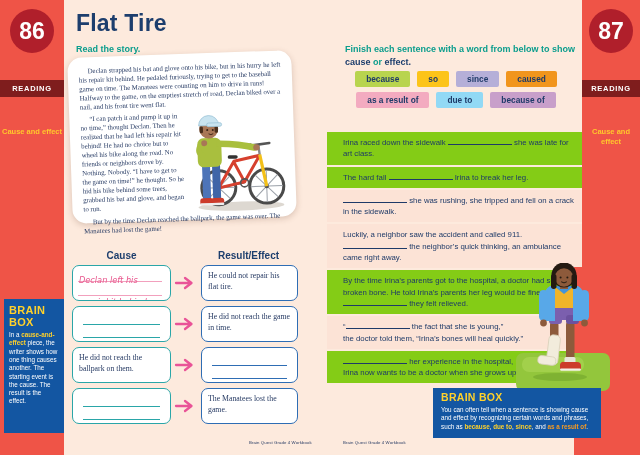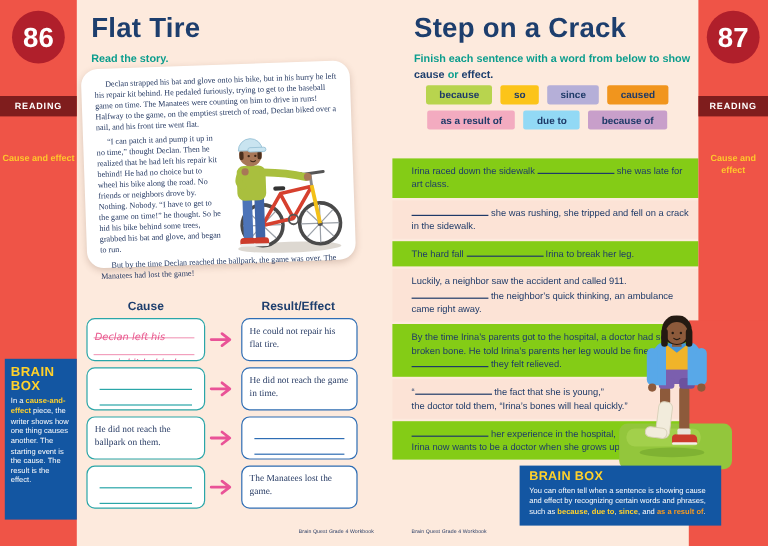--- a/index.html
+++ b/index.html
@@ -203,43 +203,42 @@
           <svg width="24" height="16" viewBox="0 0 24 16">
             <path d="M2 8 H16 M11 3 L17.5 8 L11 13" fill="none" stroke="#e95397" stroke-width="2.3" stroke-linecap="round" stroke-linejoin="round"></path>
           </svg>
         </div>
         <div class="cell effect-cell printed">The Manatees lost the game.</div>
       </div>
     </div>
 
   <div class="abs footer-text" style="left:249px;top:440px;">Brain Quest Grade 4 Workbook</div>
 
-  <div class="abs page-title" style="left:345px;top:10px;">Step on a Crack</div>
   <div class="abs teal-text" style="left:345px;top:43px;width:240px;">
     <span>Finish each sentence with a word from below to show </span><span class="navy-bold">cause</span><span> or </span><span class="navy-bold">effect.</span>
   </div>
 
   <div id="wordbank" class="abs">
       <div class="chip-row">
         <span class="chip" style="background: rgb(184, 212, 78);">because</span>
         <span class="chip" style="background: rgb(252, 196, 25);">so</span>
         <span class="chip" style="background: rgb(181, 175, 216);">since</span>
         <span class="chip" style="background: rgb(241, 149, 29);">caused</span>
       </div>
       <div class="chip-row">
         <span class="chip" style="background: rgb(243, 171, 192);">as a result of</span>
         <span class="chip" style="background: rgb(146, 217, 245);">due to</span>
         <span class="chip" style="background: rgb(200, 159, 202);">because of</span>
       </div>
     </div>
 
   <div id="sentences" class="abs">
       <div class="stripe dark"><span>Irina raced down the sidewalk </span><span class="blank"></span><span> she was late for art class.</span></div>
+      <div class="stripe dark"><span>The hard fall </span><span class="blank"></span><span> Irina to break her leg.</span></div>
       <div class="stripe light"><span class="blank"></span><span> she was rushing, she tripped and fell on a crack in the sidewalk.</span></div>
-      <div class="stripe dark"><span>The hard fall </span><span class="blank"></span><span> Irina to break her leg.</span></div>
       <div class="stripe light"><span>Luckily, a neighbor saw the accident and called 911.</span><br><span class="blank"></span><span> the neighbor’s quick thinking, an ambulance came right away.</span></div>
       <div class="stripe dark"><span>By the time Irina’s parents got to the hospital, a doctor had set the broken bone. He told Irina’s parents her leg would be fine, </span><span class="blank"></span><span> they felt relieved.</span></div>
       <div class="stripe light"><span>“</span><span class="blank"></span><span> the fact that she is young,”</span><br><span>the doctor told them, “Irina’s bones will heal quickly.”</span></div>
       <div class="stripe dark"><span class="blank"></span><span> her experience in the hospital,</span><br><span>Irina now wants to be a doctor when she grows up.</span></div>
     </div>
 
   <div id="girl-illo" class="abs">
     <svg width="102" height="130" viewBox="0 0 102 130">
       <rect x="2" y="90" width="94" height="38" rx="7" fill="#93c63c"></rect>
       <rect x="8" y="94" width="62" height="15" rx="7" fill="#a5d14e" opacity="0.85"></rect>

